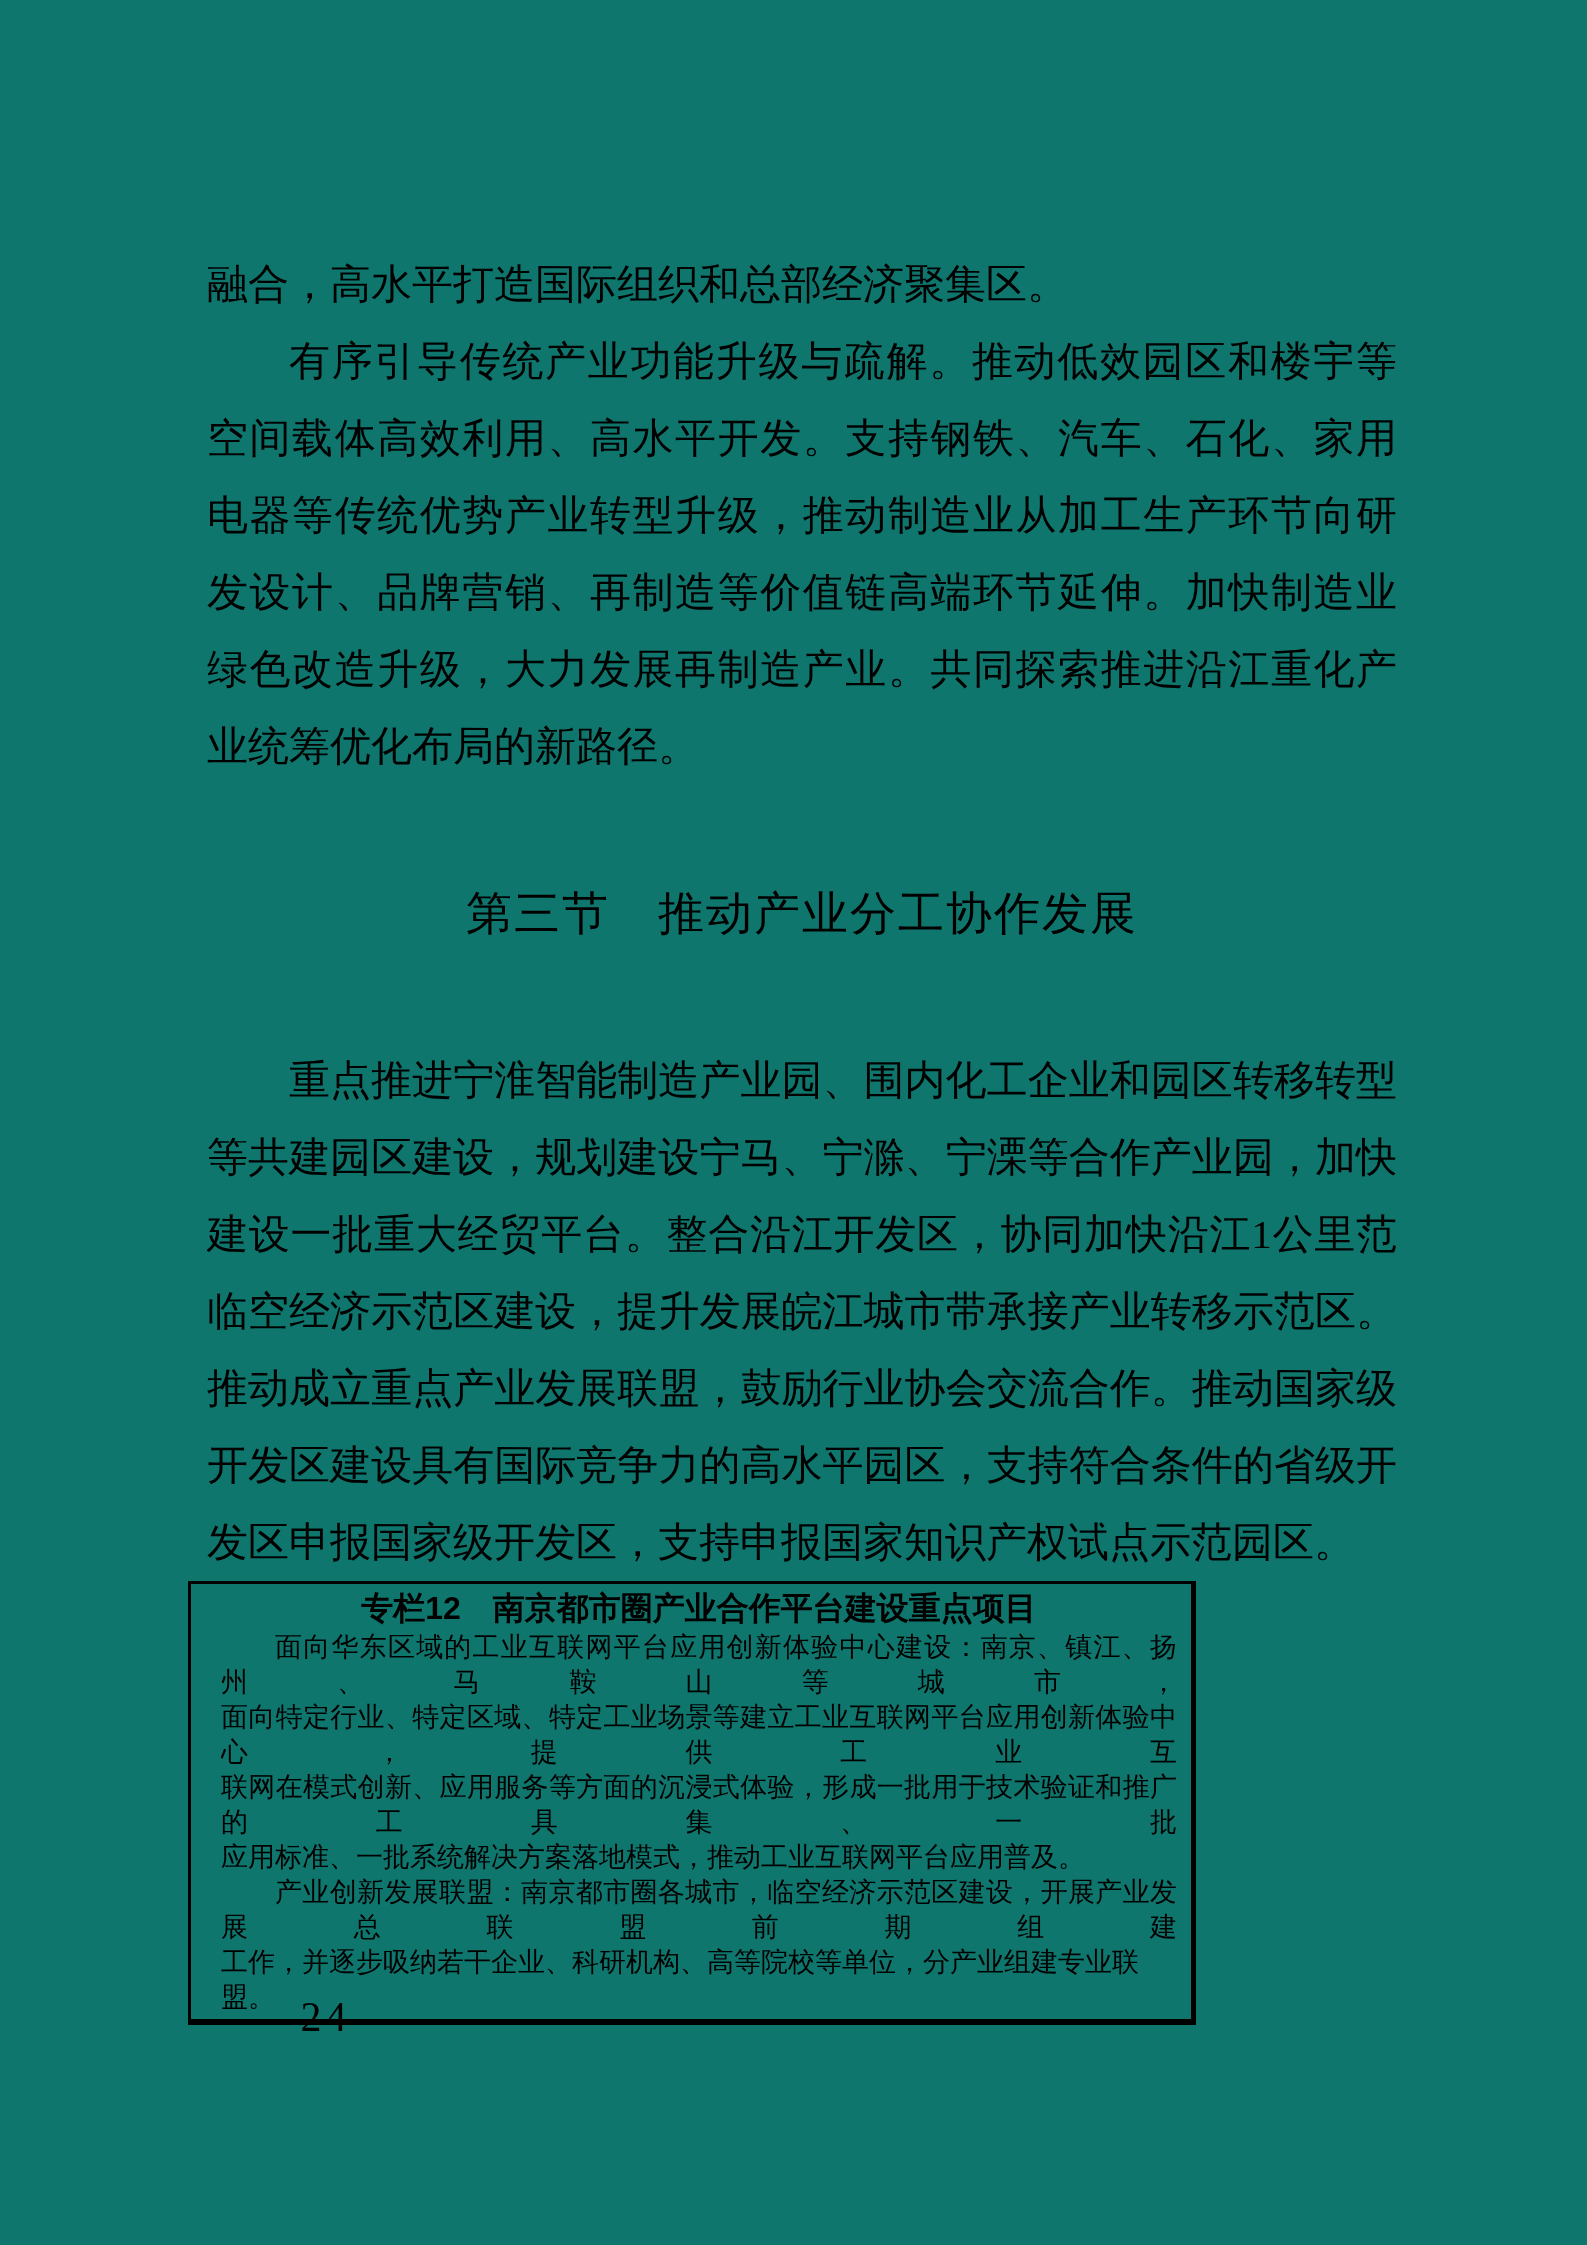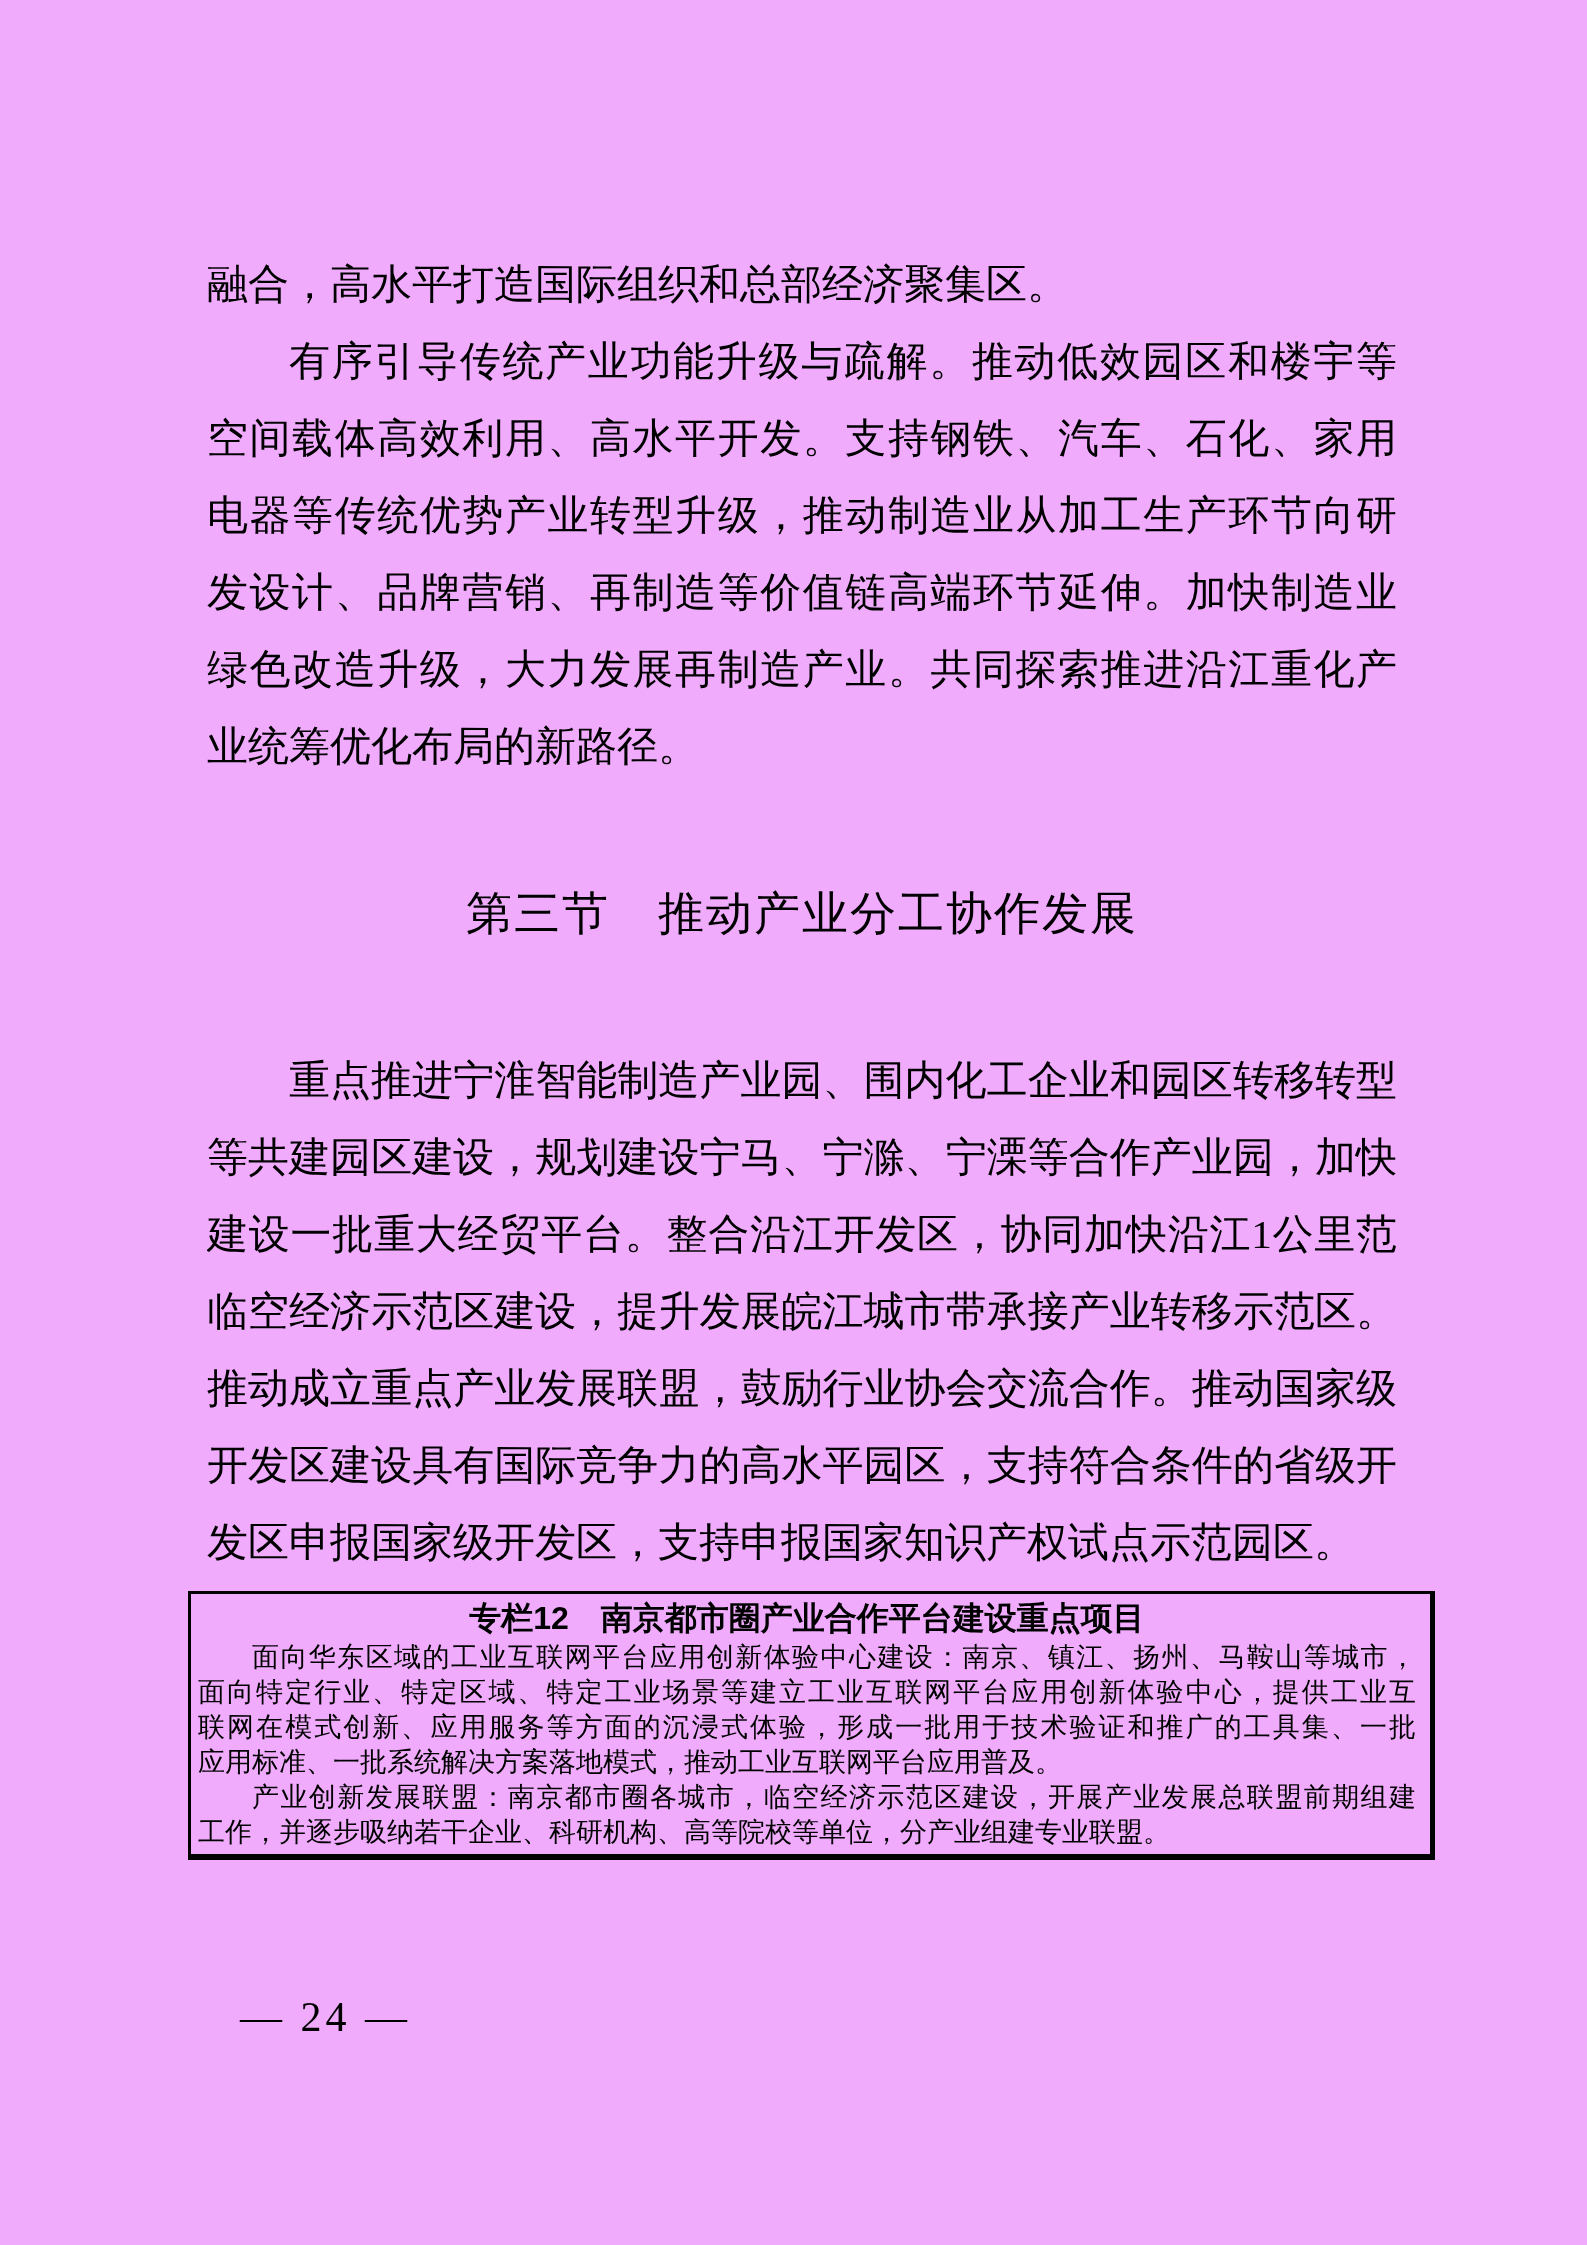--- a/index.html
+++ b/index.html
@@ -3,21 +3,21 @@
 <meta charset="utf-8">
 <title></title>
 <style>
   * { margin: 0; padding: 0; box-sizing: border-box; }
   html, body { background: #888; }
   .page {
     position: relative;
     width: 1587px;
     height: 2245px;
     margin: 0 auto;
-    background: #f0abfc;
+    background: #0f766e;
     color: #000000;
     font-family: "Liberation Serif", "DejaVu Serif", serif;
     overflow: hidden;
   }
   .content {
     position: absolute;
     left: 207px;
     top: 246px;
     width: 1190px;
   }
@@ -40,26 +40,25 @@
   .section-heading {
     font-size: 46px;
     line-height: 77px;
     font-weight: 400;
     text-align: center;
     margin: 90px 0;
     letter-spacing: 2px;
   }
   .feature-box {
     margin-left: -19px;
-    width: 1247px;
+    width: 1008px;
     border: 3px solid #000;
     border-right-width: 5px;
     border-bottom-width: 6px;
-    padding: 2px 14px 4px 7px;
-    margin-top: 10px;
+    padding: 2px 14px 4px 30px;
   }
   .box-title {
     font-family: "Liberation Sans", "DejaVu Sans", sans-serif;
     font-weight: bold;
     font-size: 32px;
     line-height: 44px;
     text-align: center;
   }
   .feature-box .para {
     font-size: 27px;

